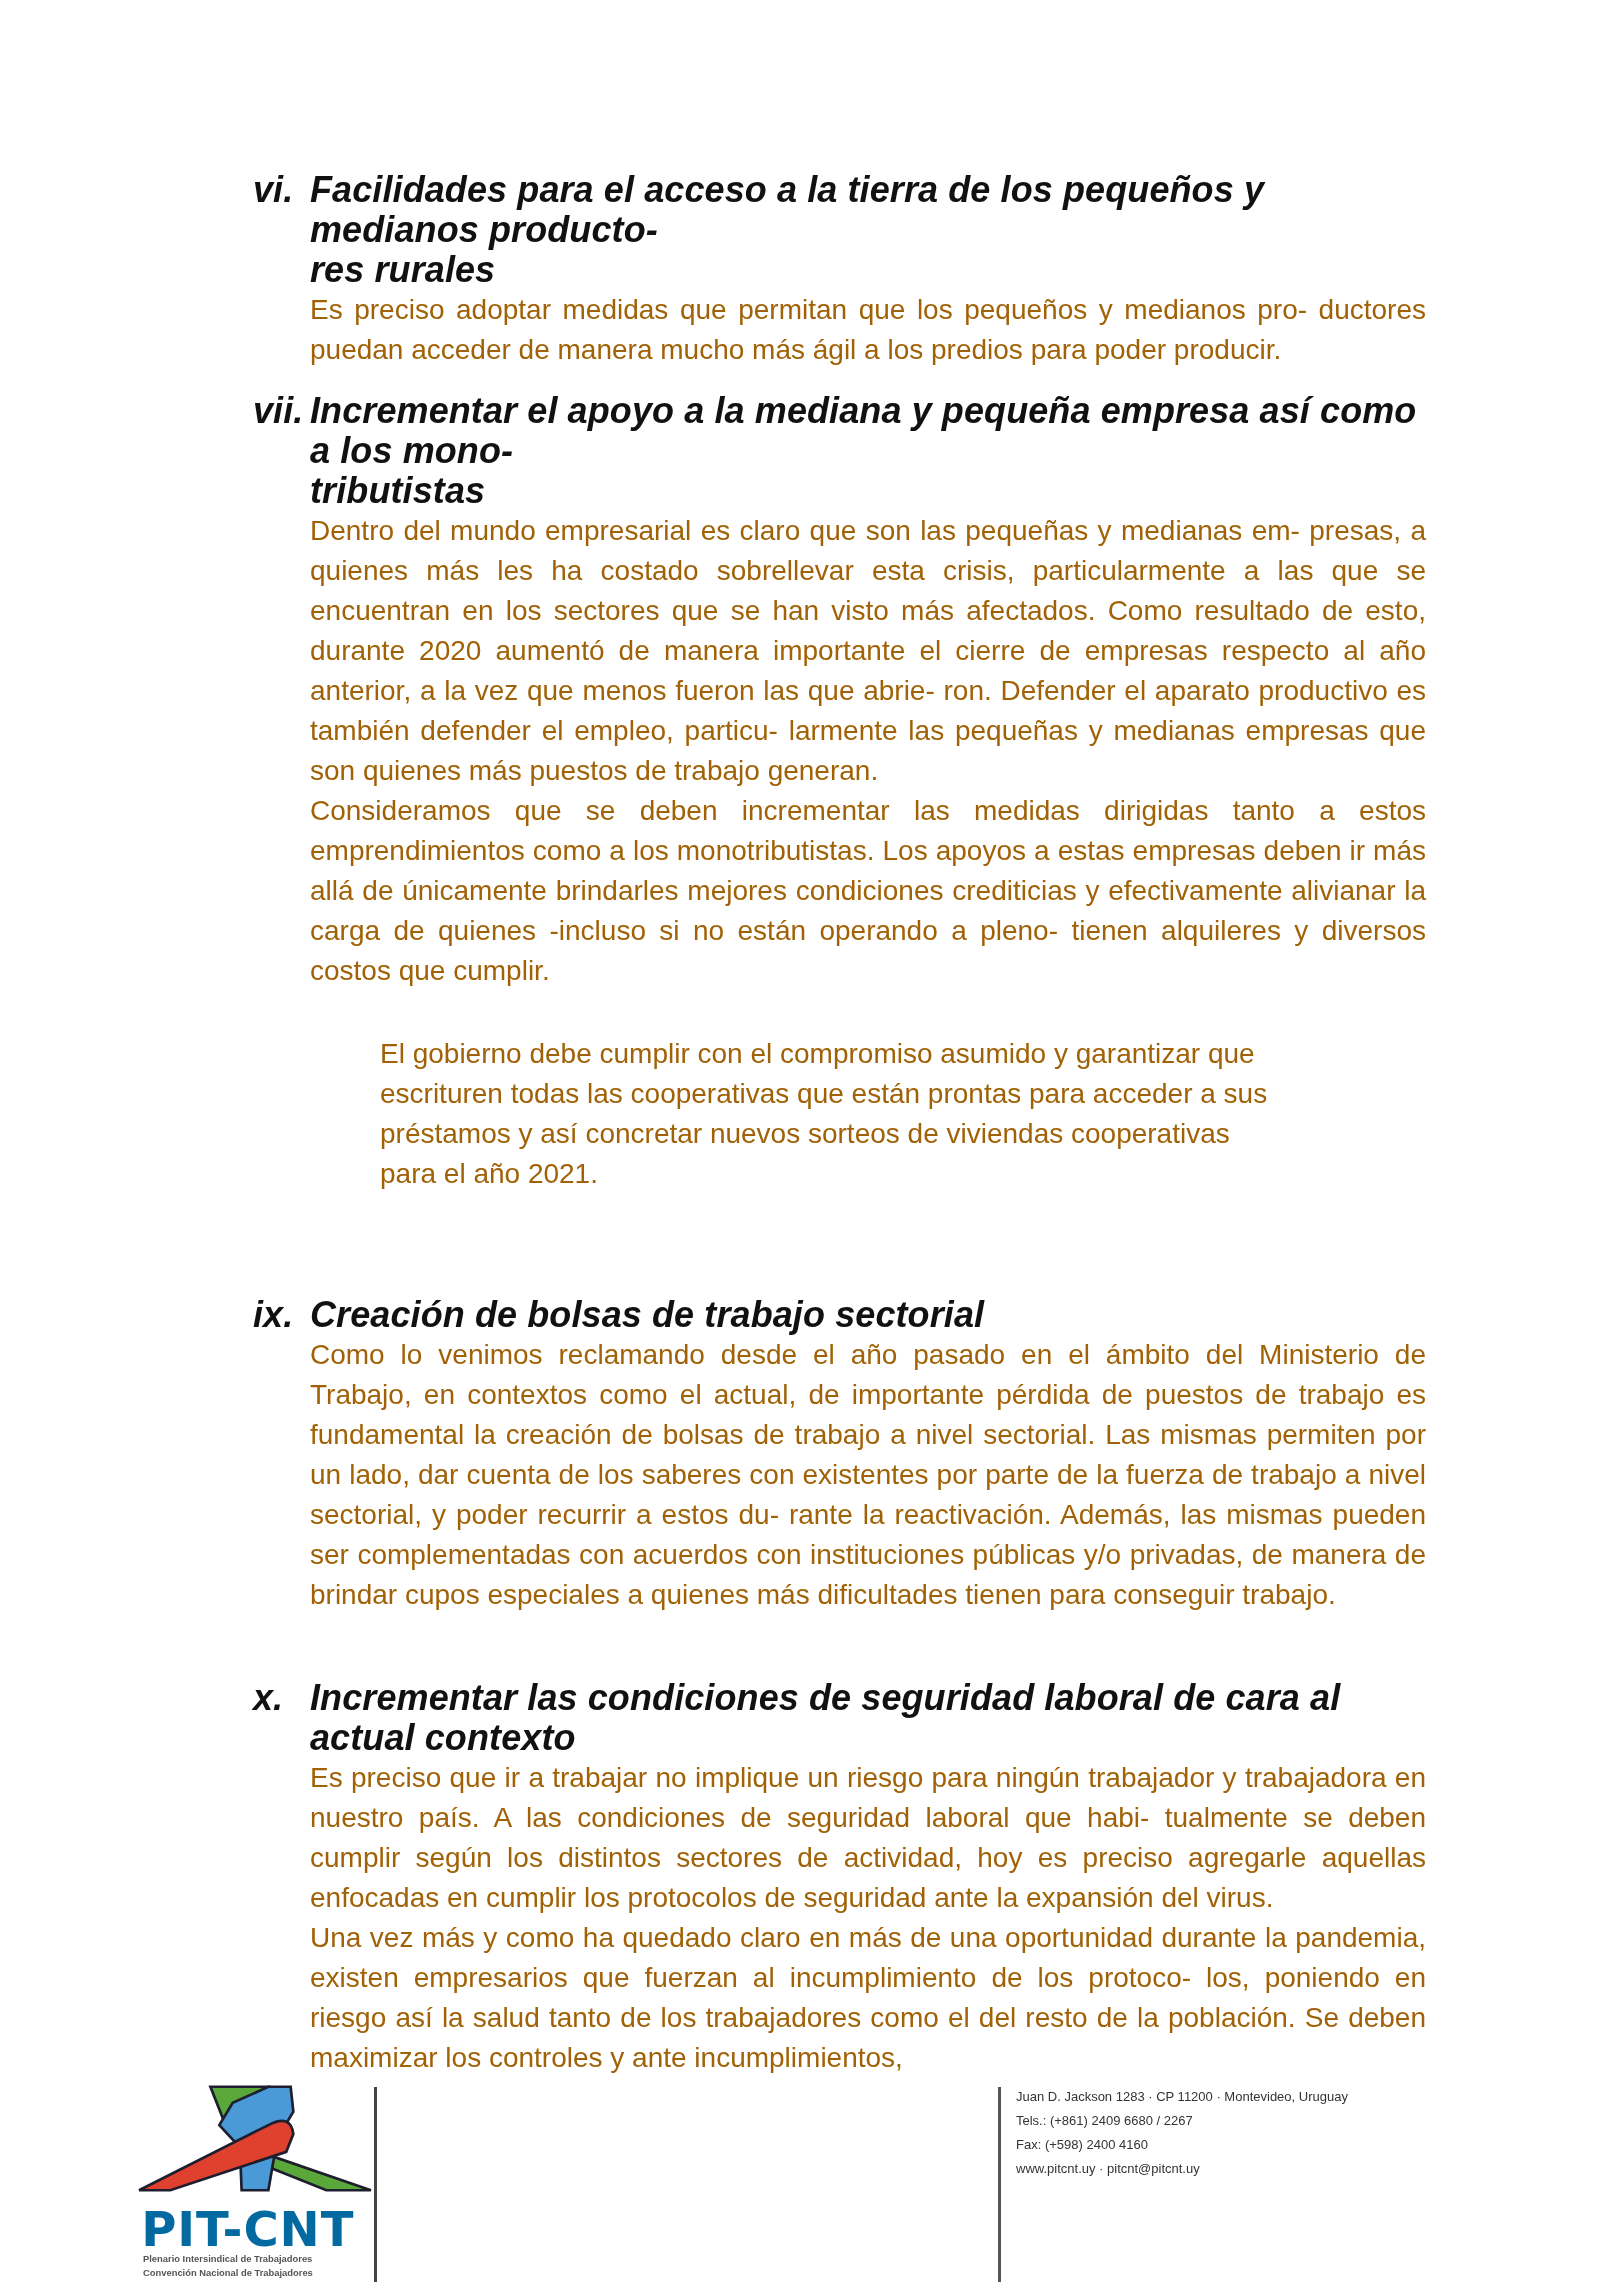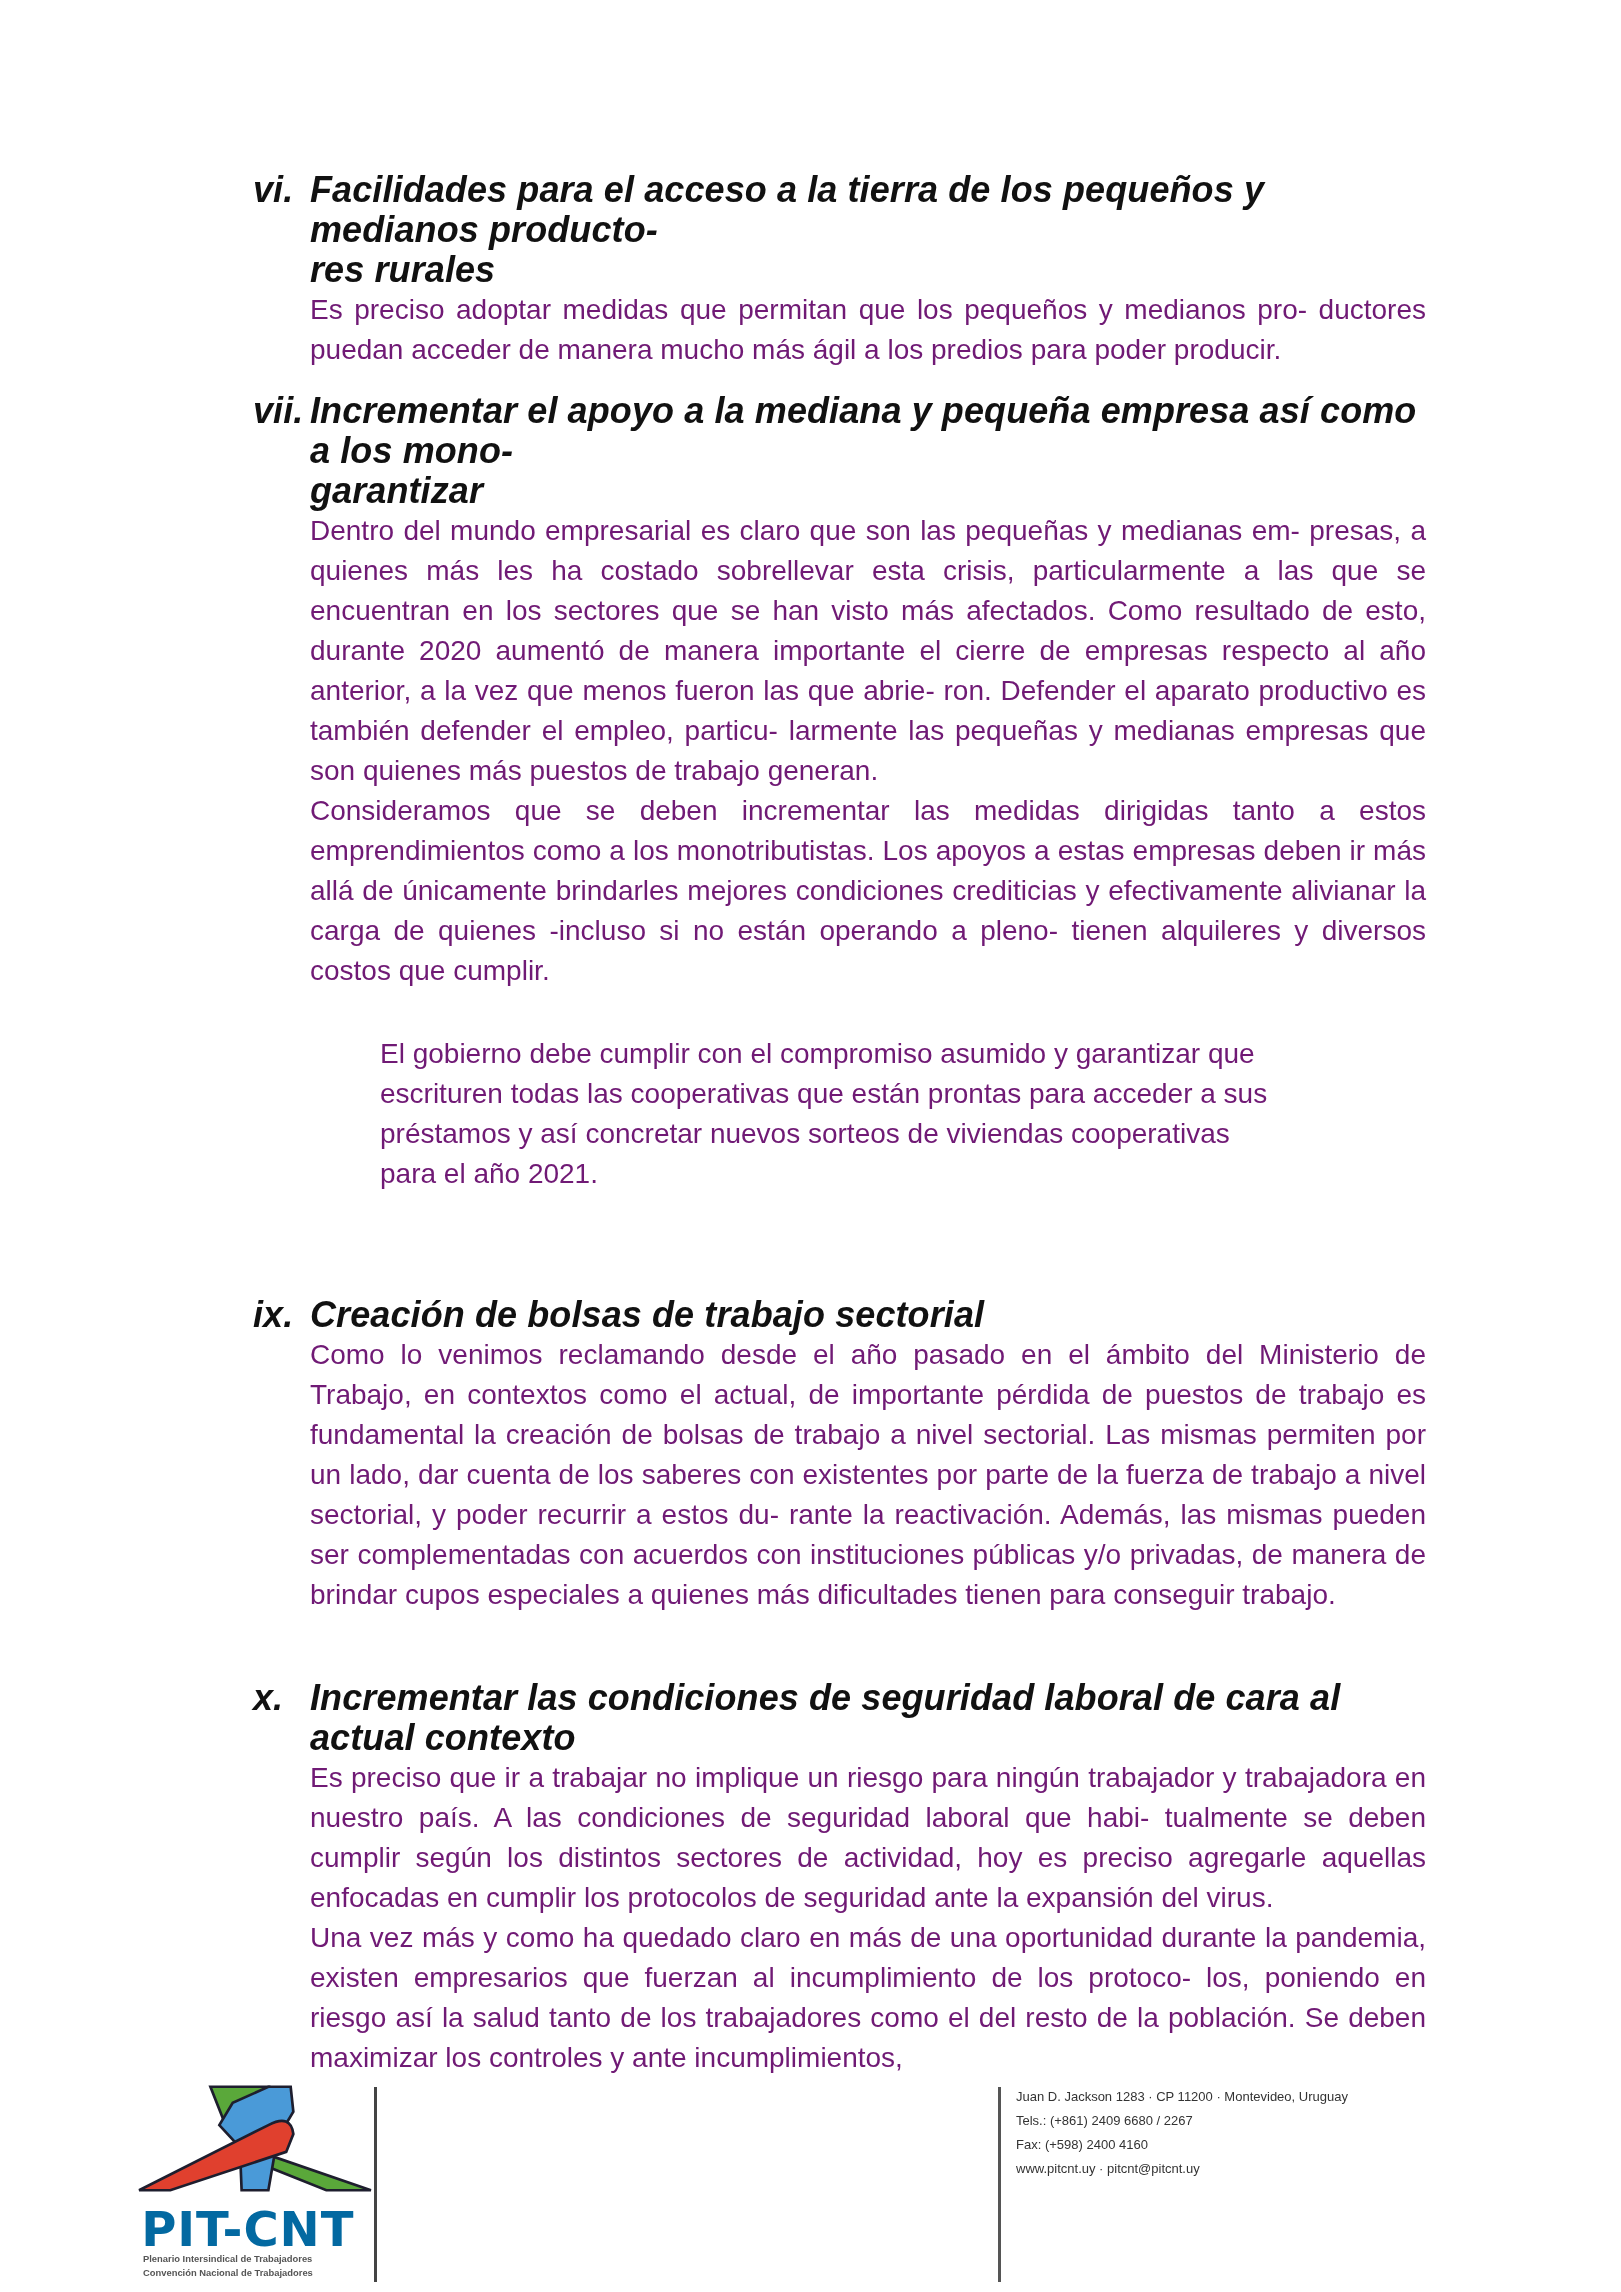--- a/index.html
+++ b/index.html
@@ -4,21 +4,21 @@
 <style>
   html, body { margin: 0; padding: 0; background: #ffffff; }
   body { width: 1622px; height: 2293px; position: relative; overflow: hidden;
          font-family: "Liberation Sans", "DejaVu Sans", sans-serif; color: #111; }
   .page { position: absolute; left: 0; top: 0; width: 1622px; height: 2293px; }
 
   .section { position: absolute; left: 253px; width: 1173px; }
   .heading { position: relative; font-weight: bold; font-style: italic; font-size: 36px; line-height: 40px;
              padding-left: 57px; color: #111; letter-spacing: 0.1px; }
   .heading .num { position: absolute; left: 0; top: 0; }
-  .body { padding-left: 57px; font-size: 28px; line-height: 40px; text-align: justify; color: #701a75; }
+  .body { padding-left: 57px; font-size: 28px; line-height: 40px; text-align: justify; color: #a16207; }
   .body p { margin: 0; }
   .body.indent2 { padding-left: 127px; text-align: left; width: 896px; }
 
   #s6 { top: 170px; }
   #s7 { top: 391px; }
   #s8 { top: 1034px; }
   #s9 { top: 1295px; }
   #s10 { top: 1678px; }
 
   .footer { position: absolute; left: 0; top: 2078px; width: 1622px; height: 215px; }
@@ -45,21 +45,21 @@
     </div>
     <div class="body">
       <p>Es preciso adoptar medidas que permitan que los pequeños y medianos pro- ductores puedan acceder de manera mucho más ágil a los predios para poder producir.</p>
     </div>
   </div>
 
   <div class="section" id="s7">
     <div class="heading">
       <span class="num">vii.</span>
       <span>Incrementar el apoyo a la mediana y pequeña empresa así como a los mono-</span><br>
-      <span>garantizar</span>
+      <span>tributistas</span>
     </div>
     <div class="body">
       <p>Dentro del mundo empresarial es claro que son las pequeñas y medianas em- presas, a quienes más les ha costado sobrellevar esta crisis, particularmente a las que se encuentran en los sectores que se han visto más afectados. Como resultado de esto, durante 2020 aumentó de manera importante el cierre de empresas respecto al año anterior, a la vez que menos fueron las que abrie- ron. Defender el aparato productivo es también defender el empleo, particu- larmente las pequeñas y medianas empresas que son quienes más puestos de trabajo generan.</p>
       <p>Consideramos que se deben incrementar las medidas dirigidas tanto a estos emprendimientos como a los monotributistas. Los apoyos a estas empresas deben ir más allá de únicamente brindarles mejores condiciones crediticias y efectivamente alivianar la carga de quienes -incluso si no están operando a pleno- tienen alquileres y diversos costos que cumplir.</p>
     </div>
   </div>
 
   <div class="section" id="s8">
     <div class="body indent2">
       <p>El gobierno debe cumplir con el compromiso asumido y garantizar que escrituren todas las cooperativas que están prontas para acceder a sus préstamos y así concretar nuevos sorteos de viviendas cooperativas para el año 2021.</p>

